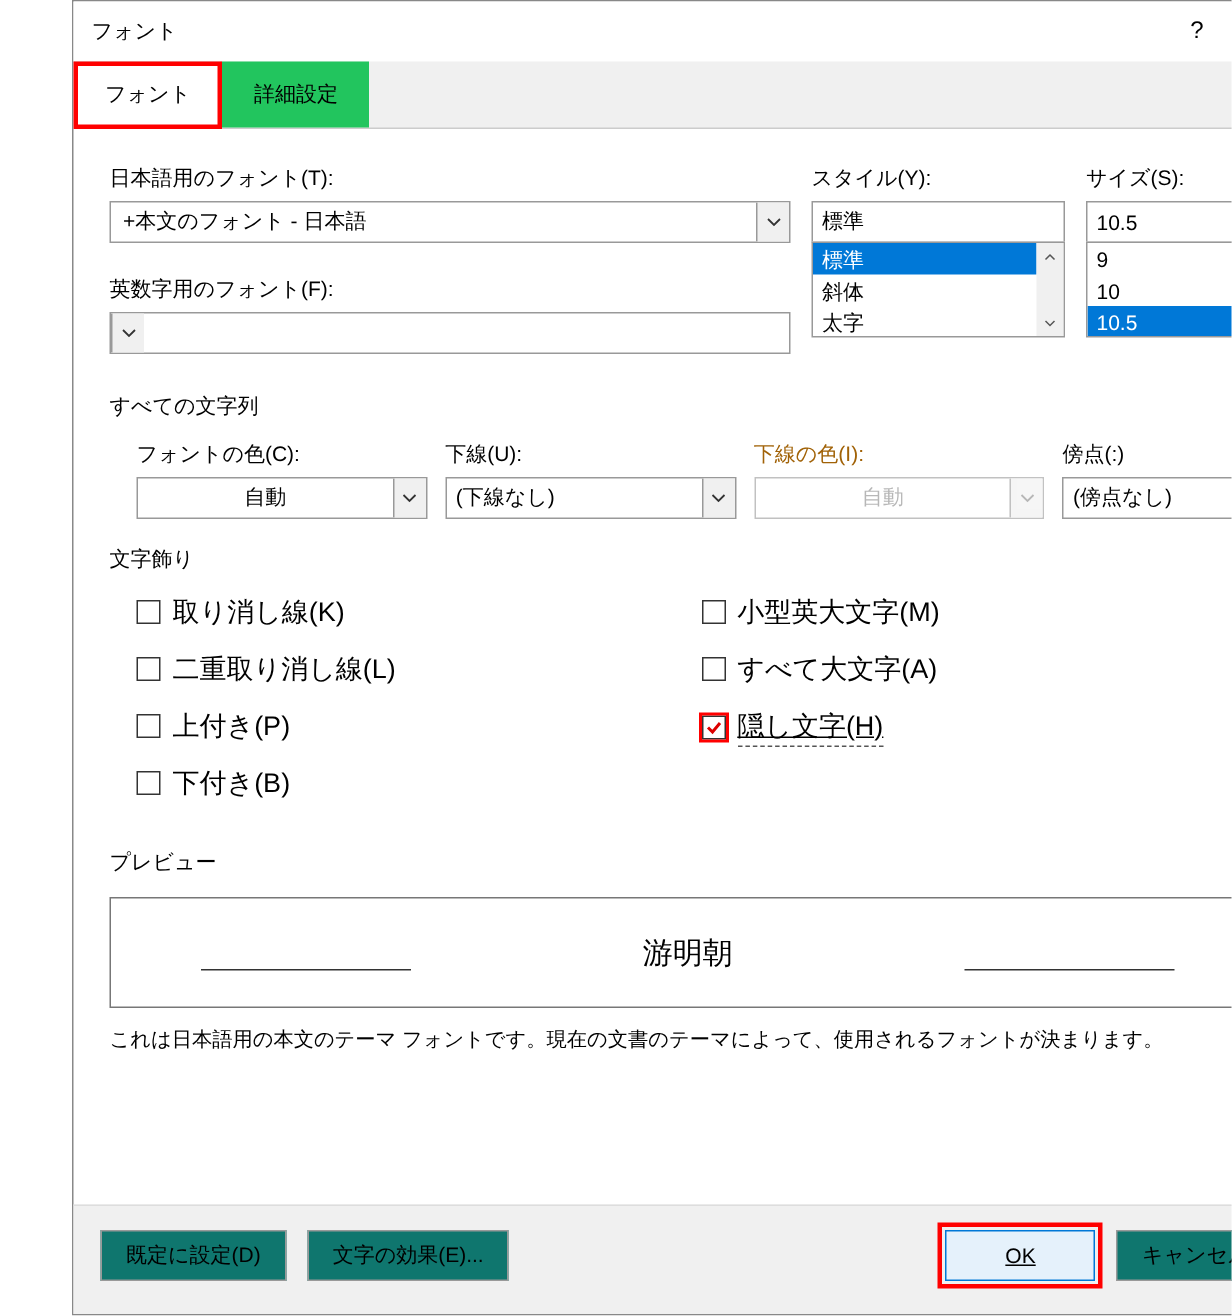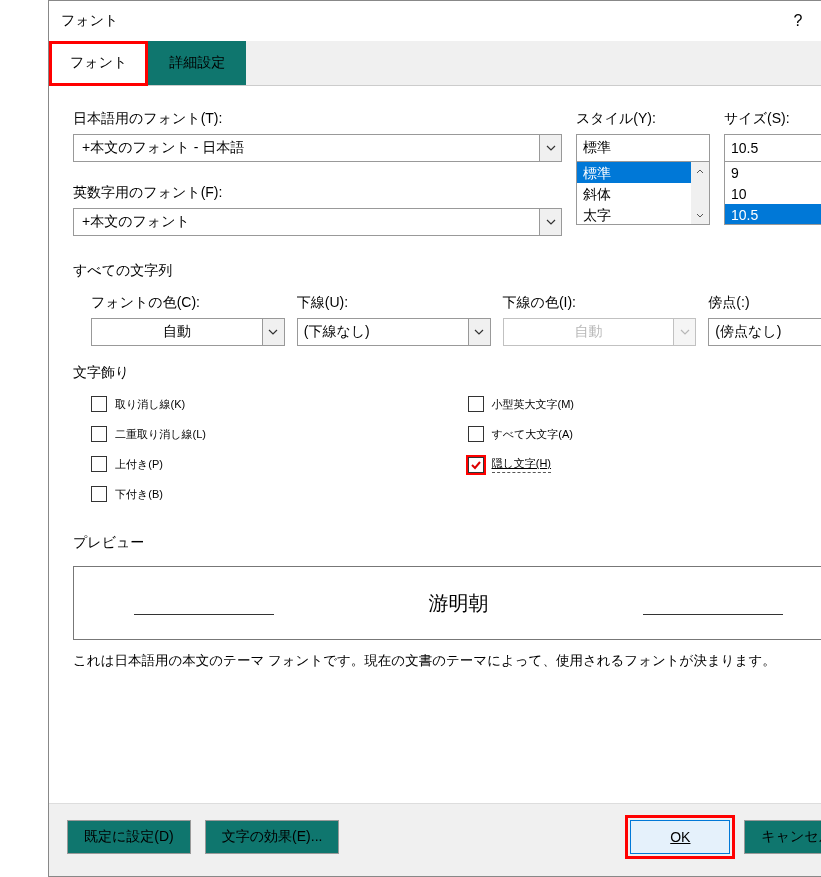--- a/index.html
+++ b/index.html
@@ -37,21 +37,21 @@
   .titlebar .btn-close svg { width: 12px; height: 12px; }
   .tabs {
     display: flex;
     background: #f0f0f0;
     border-bottom: 1px solid #ccc;
     padding: 0;
   }
   .tab {
     padding: 12px 20px;
     font-size: 14px;
-    background: #0f766e;
+    background: #22c55e;
     border: 1px solid transparent;
     cursor: default;
     user-select: none;
   }
   .tab.active {
     background: #fff;
     border-top: 1px solid #ccc;
     border-left: 1px solid #ccc;
     border-right: 1px solid #ccc;
     border-bottom: 1px solid #fff;
@@ -64,24 +64,24 @@
   .content {
     flex: 1;
     padding: 24px 24px 10px 24px;
   }
   .row1 {
     display: flex;
     gap: 14px;
     margin-bottom: 26px;
   }
   .col-left { flex: 1; }
-  .col-style { width: 134px; }
+  .col-style { width: 169px; }
   .col-size { width: 120px; }
   .label { margin-bottom: 6px; font-size: 14px; }
-  .label-disabled { color: #000000; }
+  .label-disabled { color: #a16207; }
   .dropdown {
     display: flex;
     align-items: center;
     border: 1px solid #999;
     background: #fff;
     height: 28px;
   }
   .dropdown .value { flex: 1; padding: 0 8px; font-size: 14px; }
   .dropdown .dd-btn {
     width: 22px;
@@ -169,21 +169,21 @@
   .deco-row {
     display: flex;
     padding-left: 18px;
   }
   .deco-col { flex:1; }
   .chk {
     display: flex;
     align-items: center;
     gap: 8px;
     margin-bottom: 14px;
-    font-size: 11px;
+    font-size: 18px;
   }
   .chk .box {
     width: 16px; height: 16px;
     border: 1px solid #333;
     background: #fff;
     display:flex;align-items:center;justify-content:center;
   }
   .chk .box.red-outline {
     outline: 2px solid #ff0000;
     outline-offset: 0px;
@@ -270,21 +270,20 @@
           <div class="value">+本文のフォント - 日本語</div>
           <div class="dd-btn">
             <svg viewBox="0 0 10 6">
                 <path d="M1 1 L5 5 L9 1" stroke="#333" stroke-width="1.2" fill="none"></path>
               </svg>
           </div>
         </div>
         <div class="gap-block"></div>
         <div class="label">英数字用のフォント(F):</div>
         <div class="dropdown">
-          <div class="value">+本文のフォント</div>
           <div class="dd-btn">
             <svg viewBox="0 0 10 6">
                 <path d="M1 1 L5 5 L9 1" stroke="#333" stroke-width="1.2" fill="none"></path>
               </svg>
           </div>
         </div>
       </div>
 
       <div class="col-style">
         <div class="label">スタイル(Y):</div>

